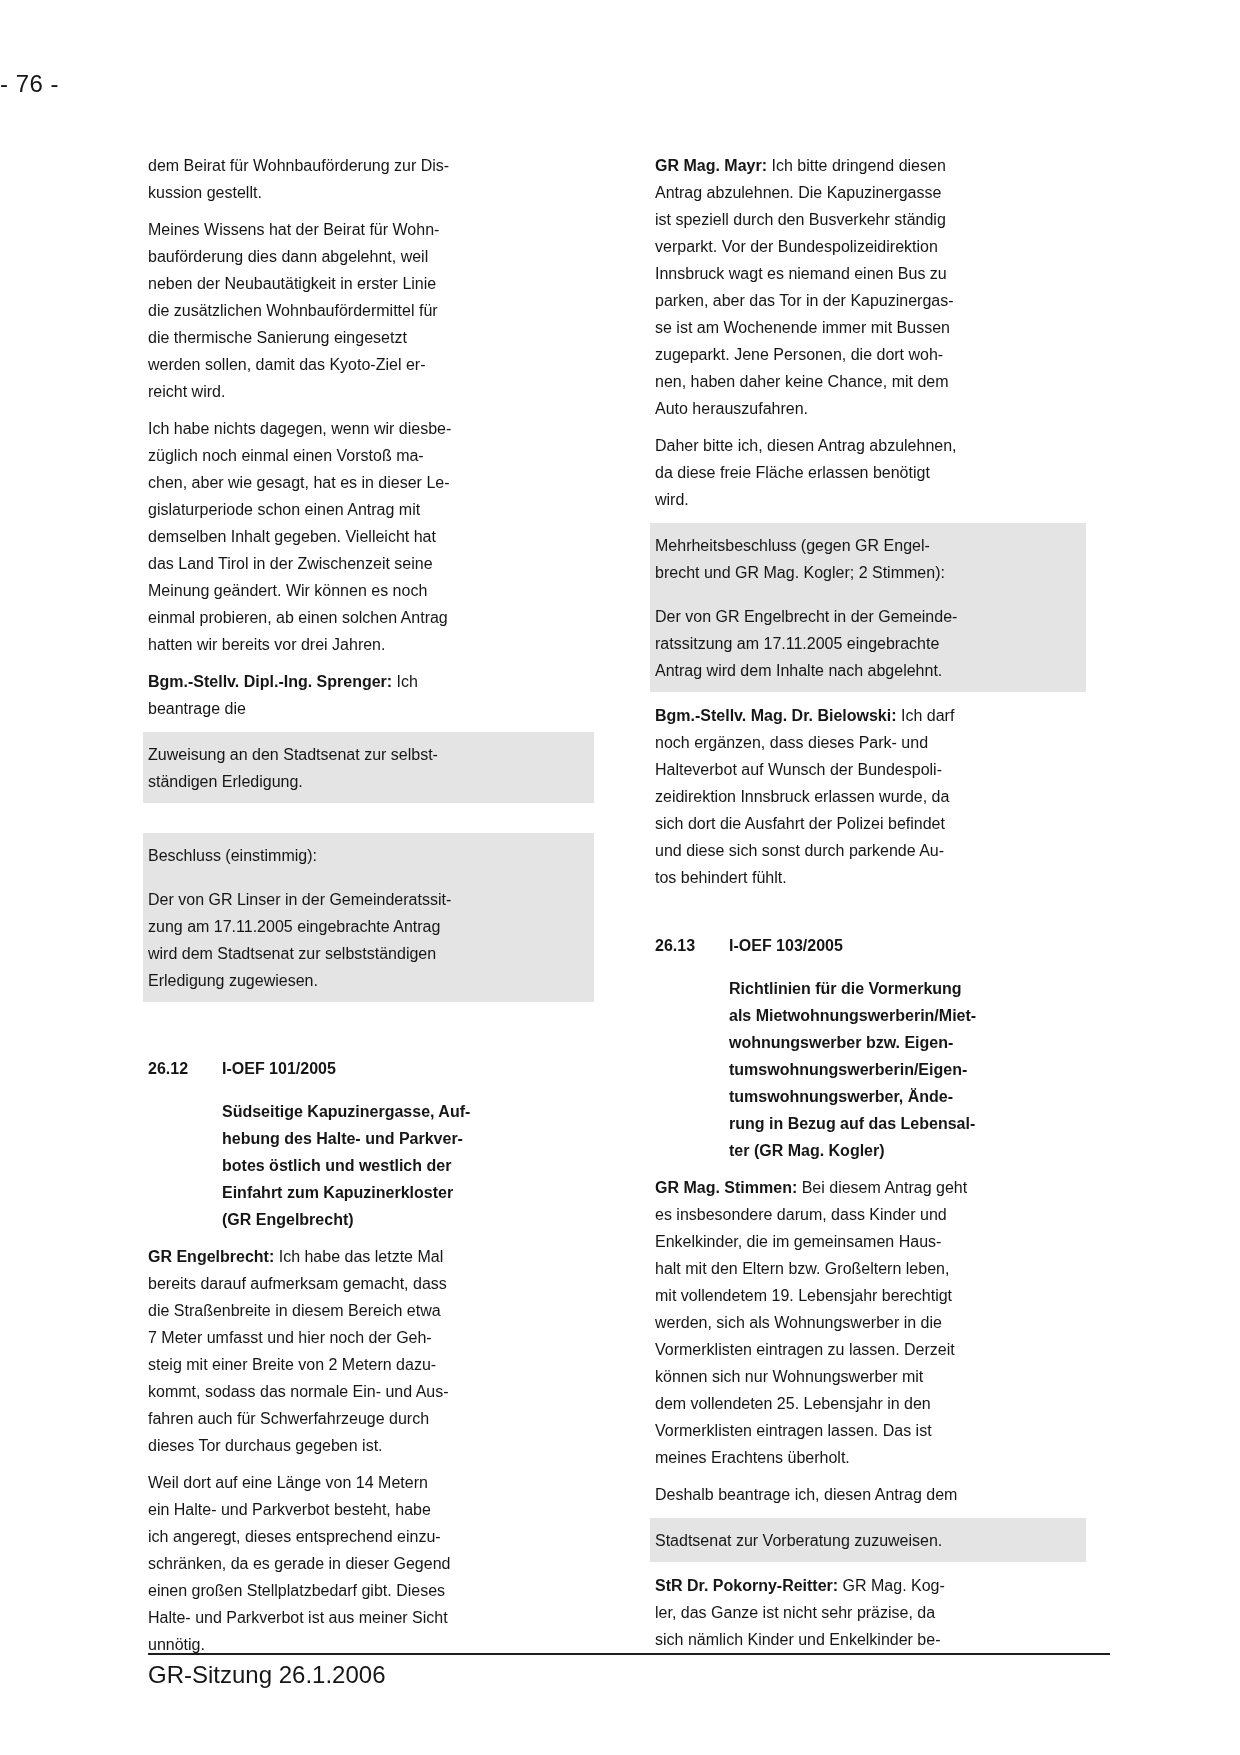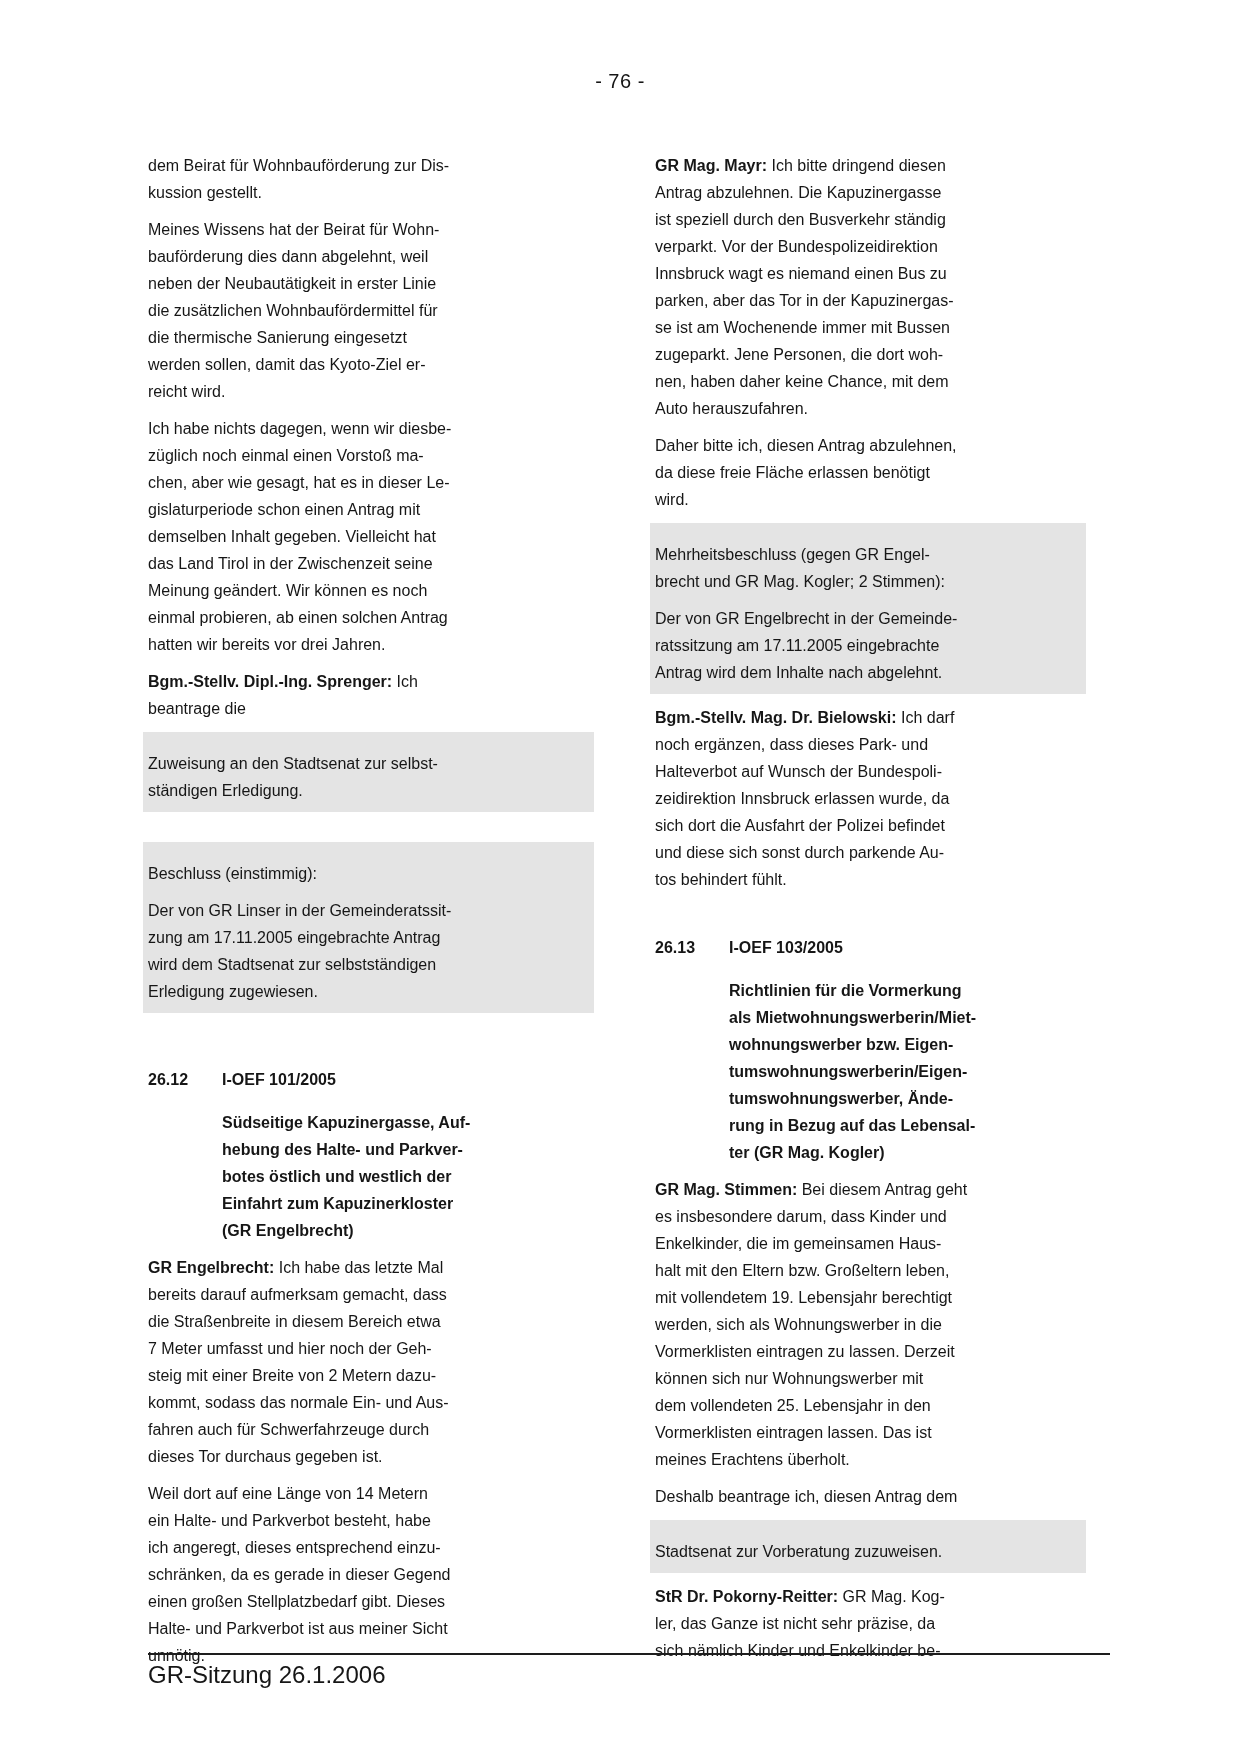--- a/index.html
+++ b/index.html
@@ -1,35 +1,35 @@
 <!DOCTYPE html>
 <html style="--hl: #e4e4e4;"><head>
 <meta charset="utf-8">
 <style>
   html,body{margin:0;padding:0}
   body{
     width:1240px;height:1755px;background:#ffffff;position:relative;
     font-family:"Liberation Sans",sans-serif;color:#161616;overflow:hidden;
   }
   .page-number{
-    position:absolute;top:70px;left:0;width:1240px;text-align:center;
-    font-size:20px;letter-spacing:.5px;
+    position:absolute;top:70px;left:0;width:1240px;
+    font-size:24px;letter-spacing:.5px;
   }
   .col{position:absolute;top:152px;font-size:16px;line-height:27px}
   .col-left{left:148px;width:440px}
   .col-right{left:655px;width:425px}
   .col > * + *{margin-top:10px}
   .para,.hl-para,.subheading{white-space:pre}
   .para strong,.section,.subheading{font-weight:bold}
   .highlight{
     background:var(--hl,#e4e4e4);
     margin-left:-5px;margin-right:-6px;
-    padding:18px 6px 8px 5px;
+    padding:9px 6px 8px 5px;
   }
-  .highlight .hl-para + .hl-para{margin-top:10px}
+  .highlight .hl-para + .hl-para{margin-top:17px}
   .section{display:flex}
   .sec-num{flex:0 0 74px;width:74px}
   .sec-code{flex:1}
   .col .subheading{margin-top:16px;margin-left:74px}
   .spacer{height:0}
   .footer-rule{
     position:absolute;left:148px;top:1653px;width:962px;height:0;
     border-top:2px solid #1d1d1d;
   }
   .footer-text{position:absolute;left:148px;top:1661px;font-size:24px}

